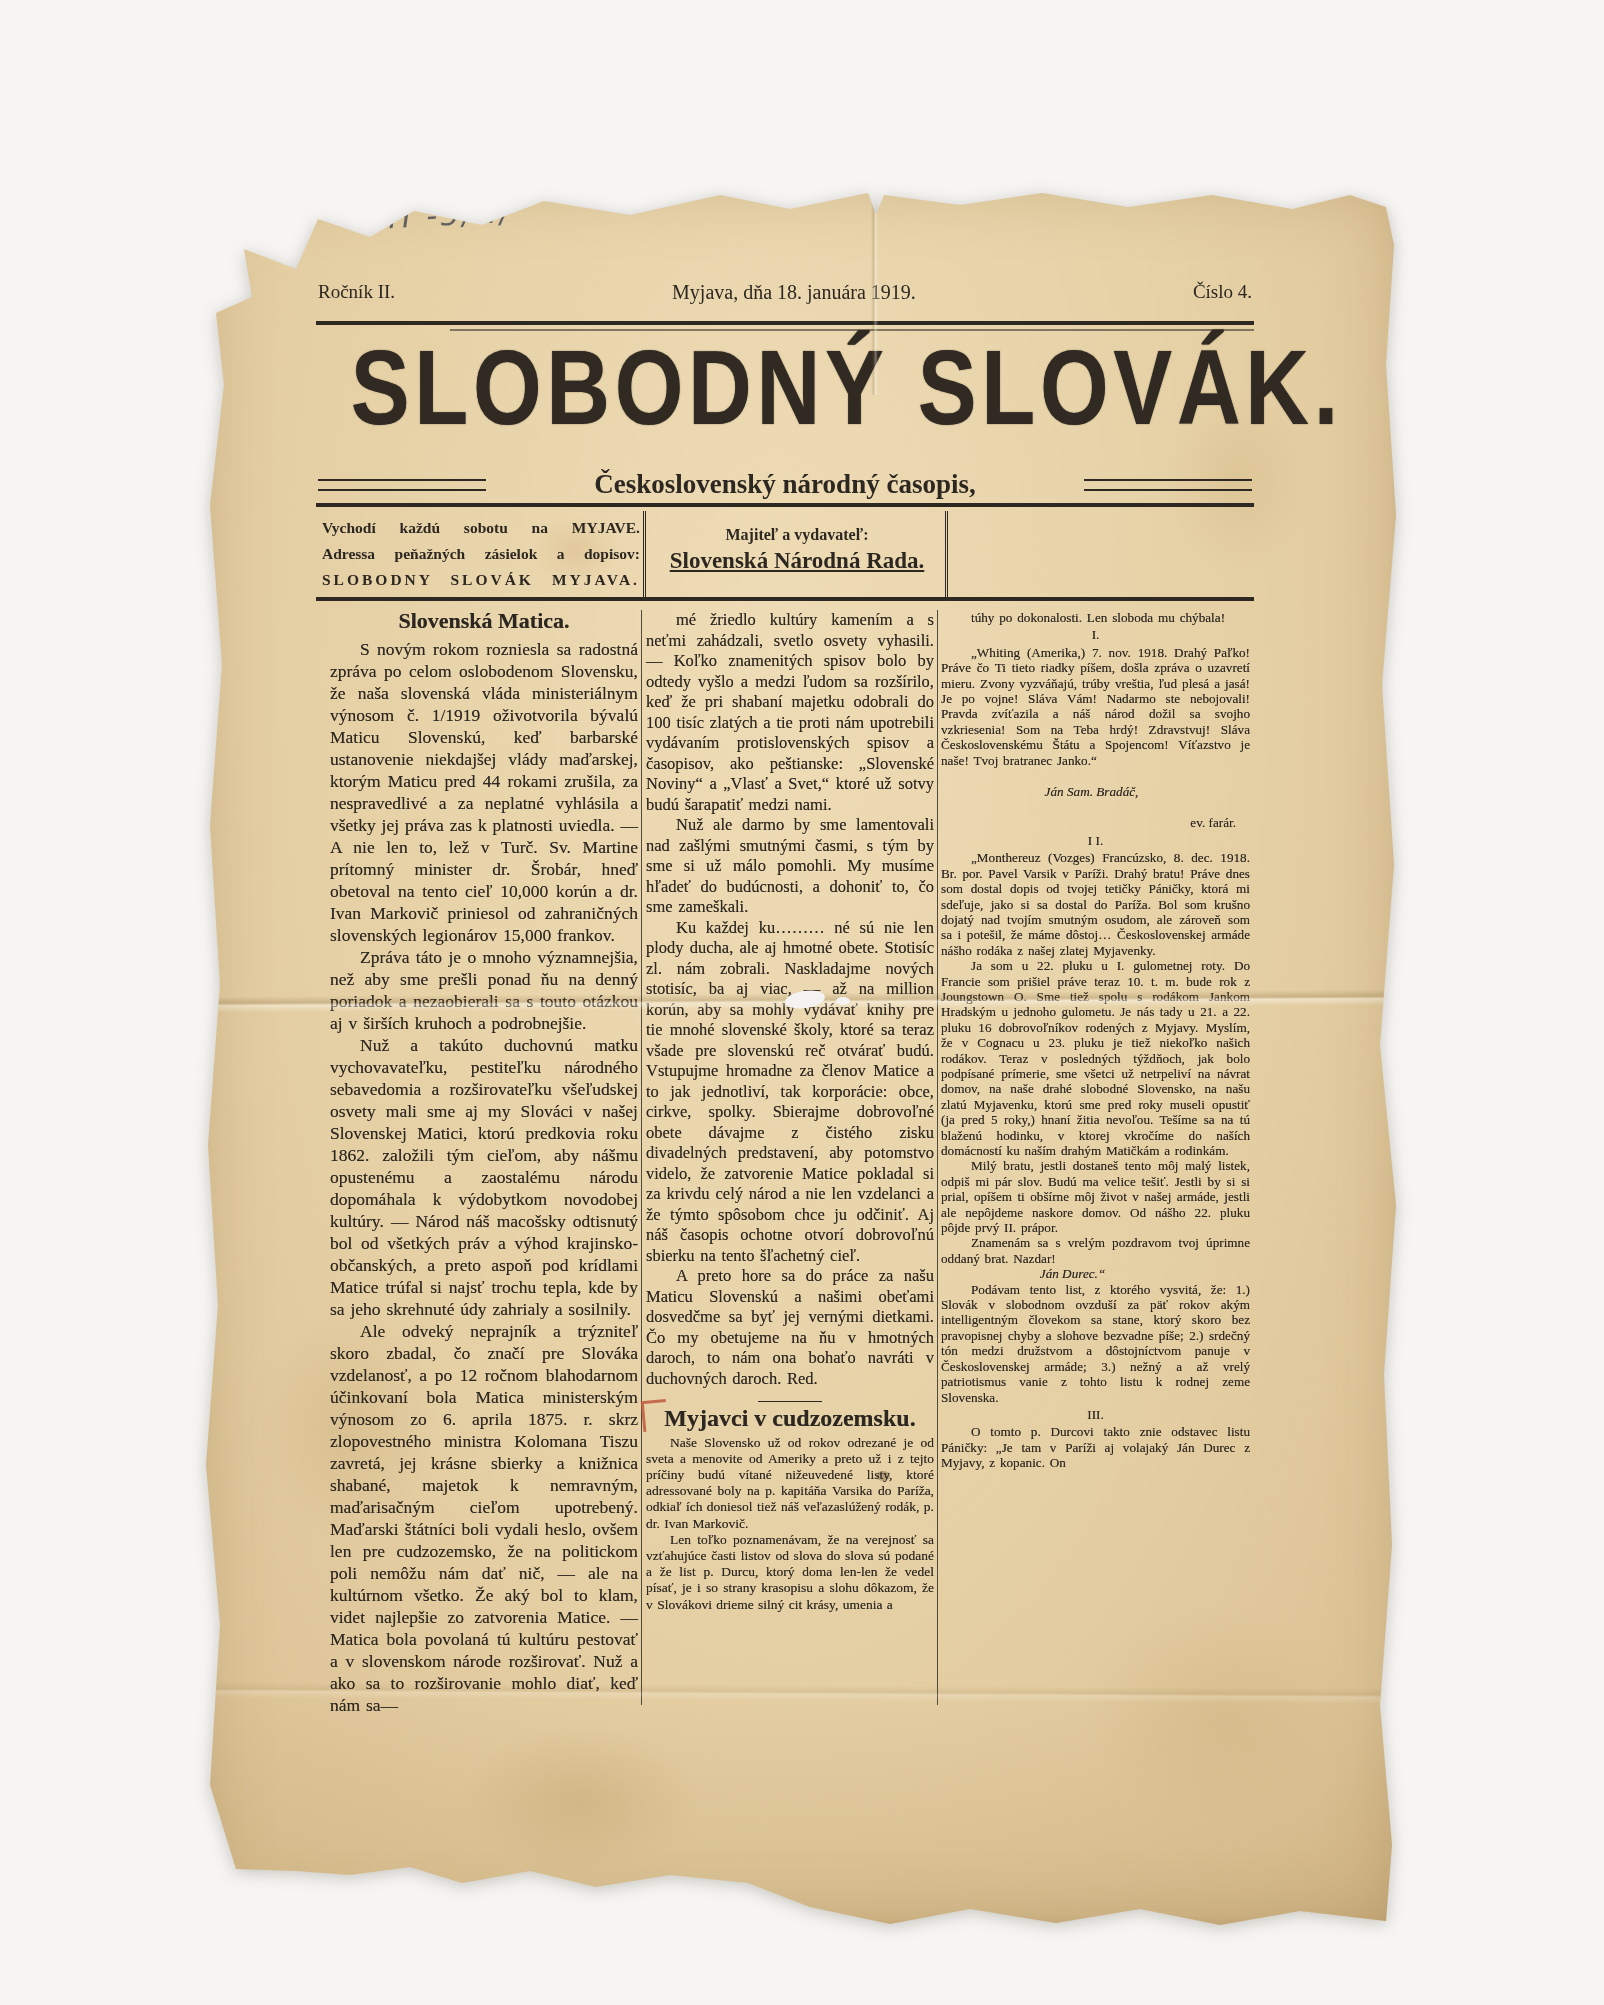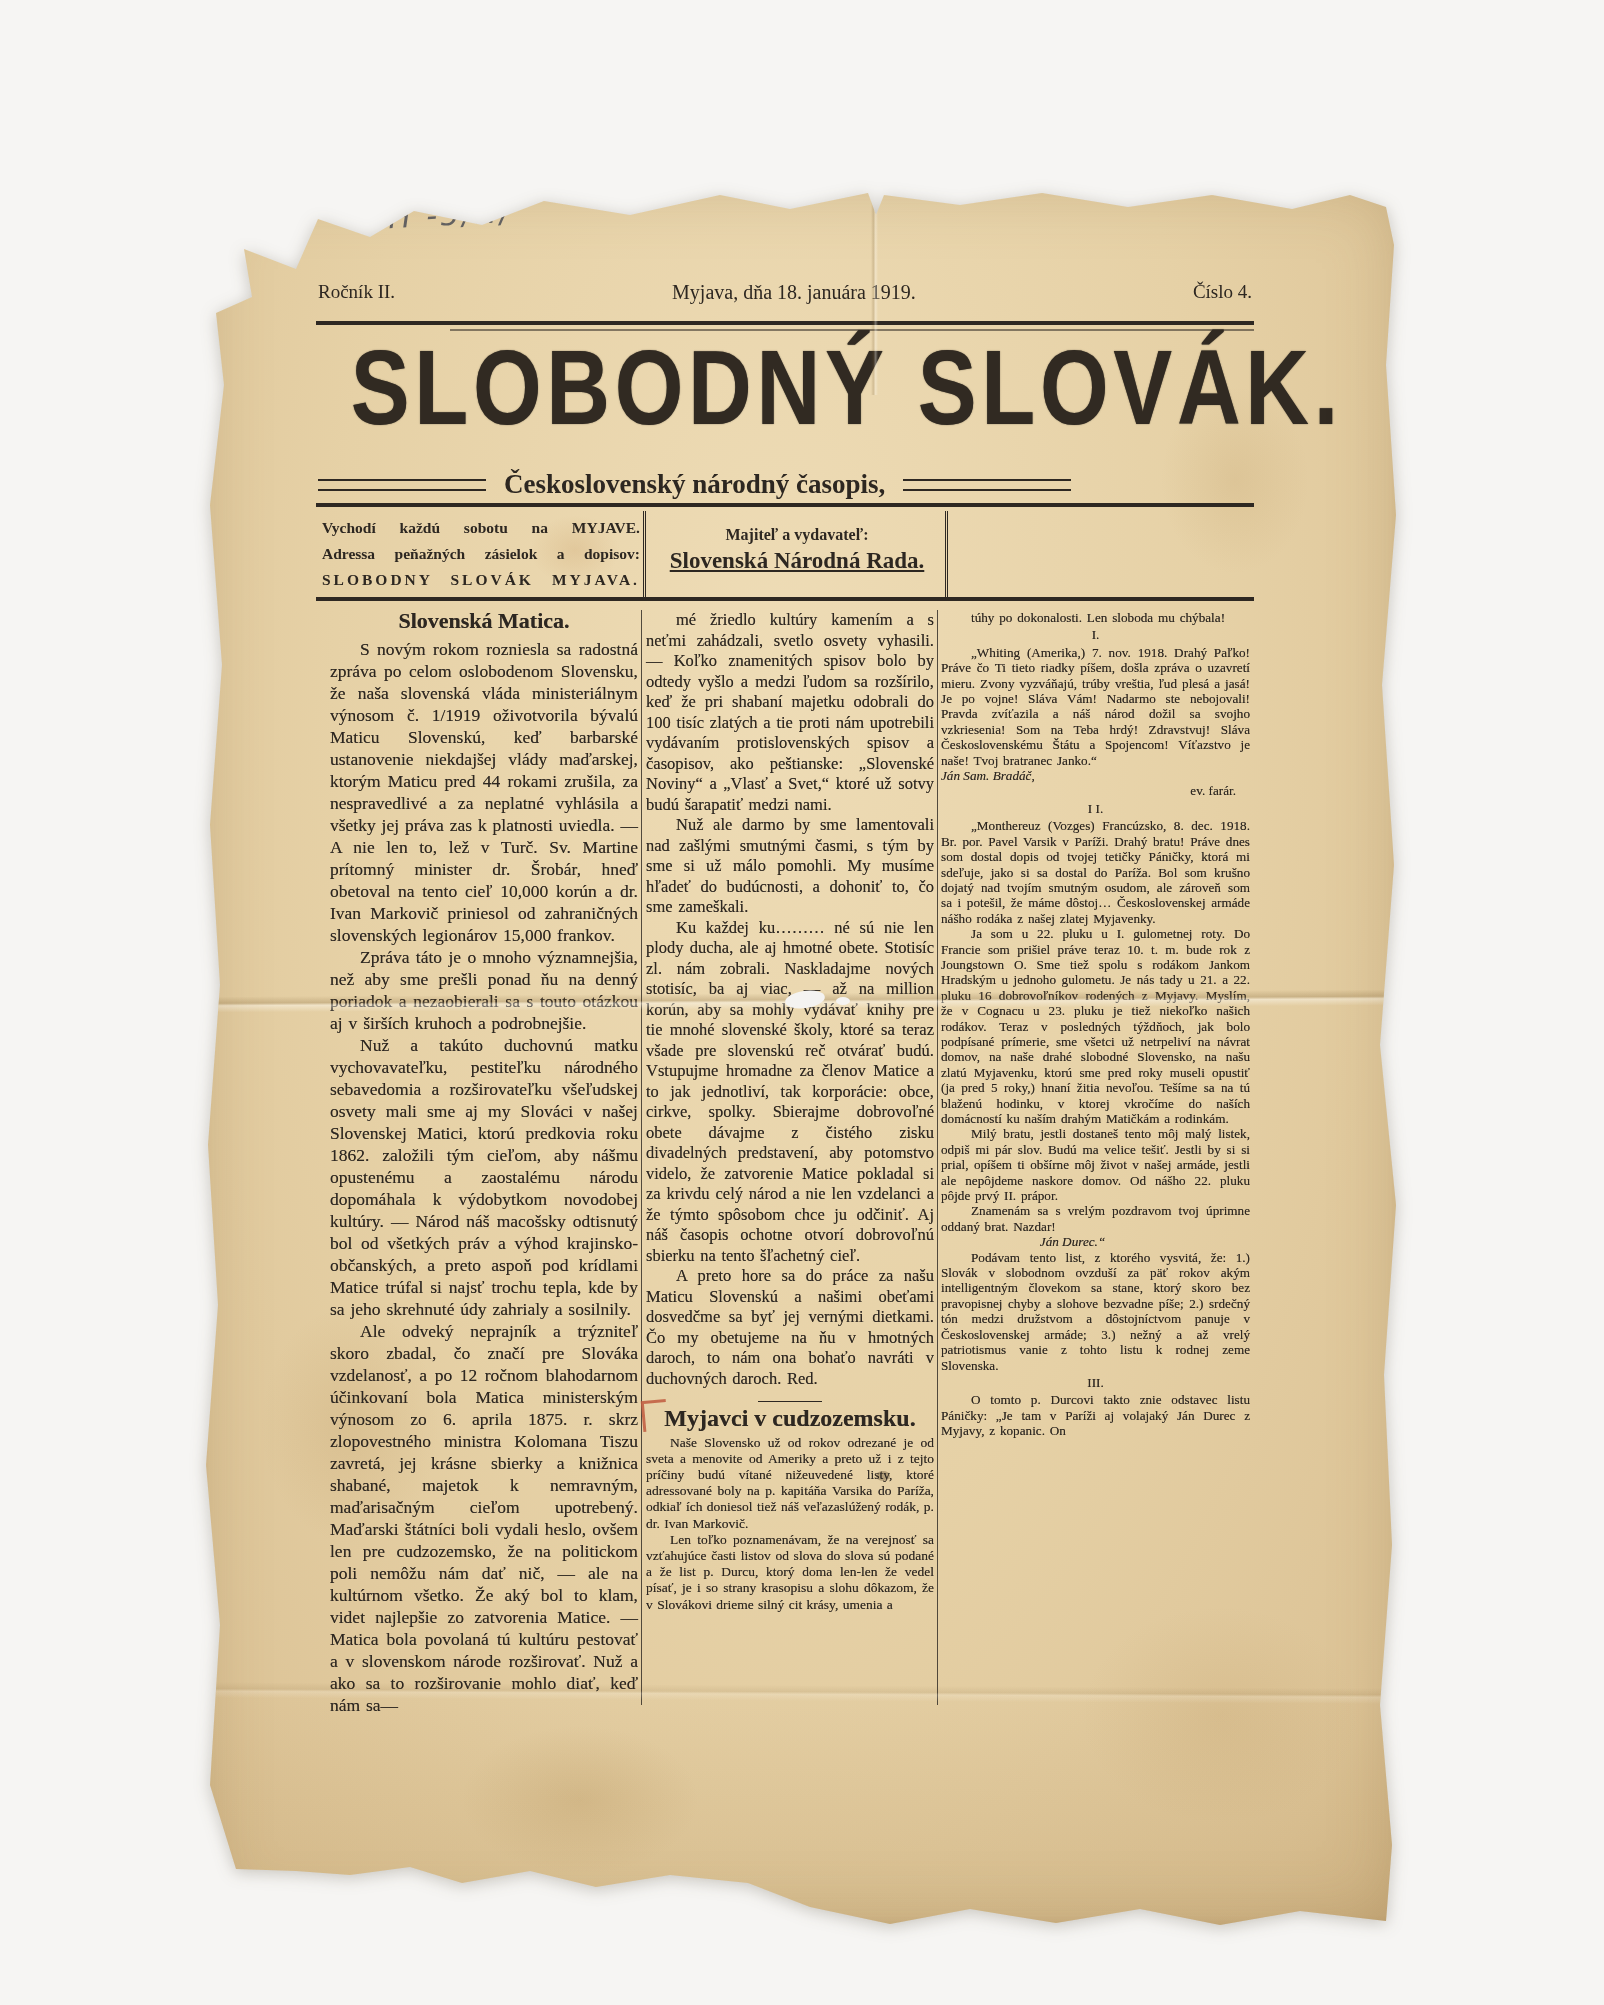--- a/index.html
+++ b/index.html
@@ -26,21 +26,21 @@
     font-weight:normal;font-size:19px;color:#2d2721;gap:26px;}
   .mast-row .dateline{font-size:20px;}
   .rule{position:absolute;background:#2e2822;}
   .rule-thin{position:absolute;background:rgba(46,40,34,.55);}
 
   .title{position:absolute;left:118px;top:148px;width:934px;text-align:center;
     font-family:"Liberation Sans",sans-serif;font-weight:bold;font-size:95px;letter-spacing:5px;
     color:#312a22;transform:scale(.93,1.12);transform-origin:50% 50%;white-space:nowrap;
     text-shadow:0 0 1.2px rgba(49,42,34,.8);}
   .subtitle-row{position:absolute;left:118px;top:284px;width:934px;display:flex;align-items:center;
-    justify-content:flex-start;gap:18px;}
+    justify-content:space-between;gap:18px;}
   .dbl-rule{height:8px;border-top:2.5px solid #2e2822;border-bottom:2.5px solid #2e2822;flex:0 0 168px;}
   .subtitle{font-weight:bold;font-size:27px;color:#2d2721;white-space:nowrap;}
 
   .infocell{position:absolute;top:330px;height:80px;color:#2d2721;font-weight:bold;}
   .info-vrule{position:absolute;top:326px;height:86px;width:3px;border-left:1.5px solid #2e2822;
     border-right:1.5px solid #2e2822;box-sizing:border-box;}
   .cell-left{left:122px;width:318px;font-size:15.5px;line-height:26px;}
   .cell-left div{text-align:justify;text-align-last:justify;}
   .cell-mid{left:455px;width:284px;text-align:center;}
   .cell-mid .lbl{font-size:16px;line-height:24px;margin-top:8px;}
@@ -58,21 +58,21 @@
 
   .t-heading{font-size:22px;font-weight:bold;text-align:center;margin:0 0 6px 0;}
   .t-para{text-align:justify;text-indent:30px;margin:0;word-spacing:1.5px;}
   .t-para2{text-align:justify;text-indent:24px;margin:0;word-spacing:1px;font-size:13.5px;line-height:16.2px;}
   .t-divider{width:64px;height:0;border-top:1.6px solid #2d2721;margin:12px auto 6px auto;}
   .t-headingmark{font-size:24px;font-weight:bold;text-align:center;margin:2px 0 6px 0;position:relative;}
   .t-headingmark::before{content:"";position:absolute;left:-4px;top:-8px;width:22px;height:28px;
     border-top:3px solid rgba(192,90,62,.85);border-left:3px solid rgba(192,90,62,.85);
     transform:rotate(-5deg);}
   .t-center{text-align:center;text-indent:0;margin:2px 0;}
-  .t-sig{text-align:left;font-style:italic;padding-right:8px;margin:0;}
+  .t-sig{text-align:center;font-style:italic;padding-right:8px;margin:16px;}
   .t-sig2{text-align:center;font-style:italic;padding-right:46px;margin:0;font-family:Liberation Serif, serif;}
   .t-sigsub{text-align:right;padding-right:14px;margin:0;}
 </style>
 </head>
 <body>
 
 <div class="stage">
   <div class="paper-wrap">
     <div class="paper">
 

